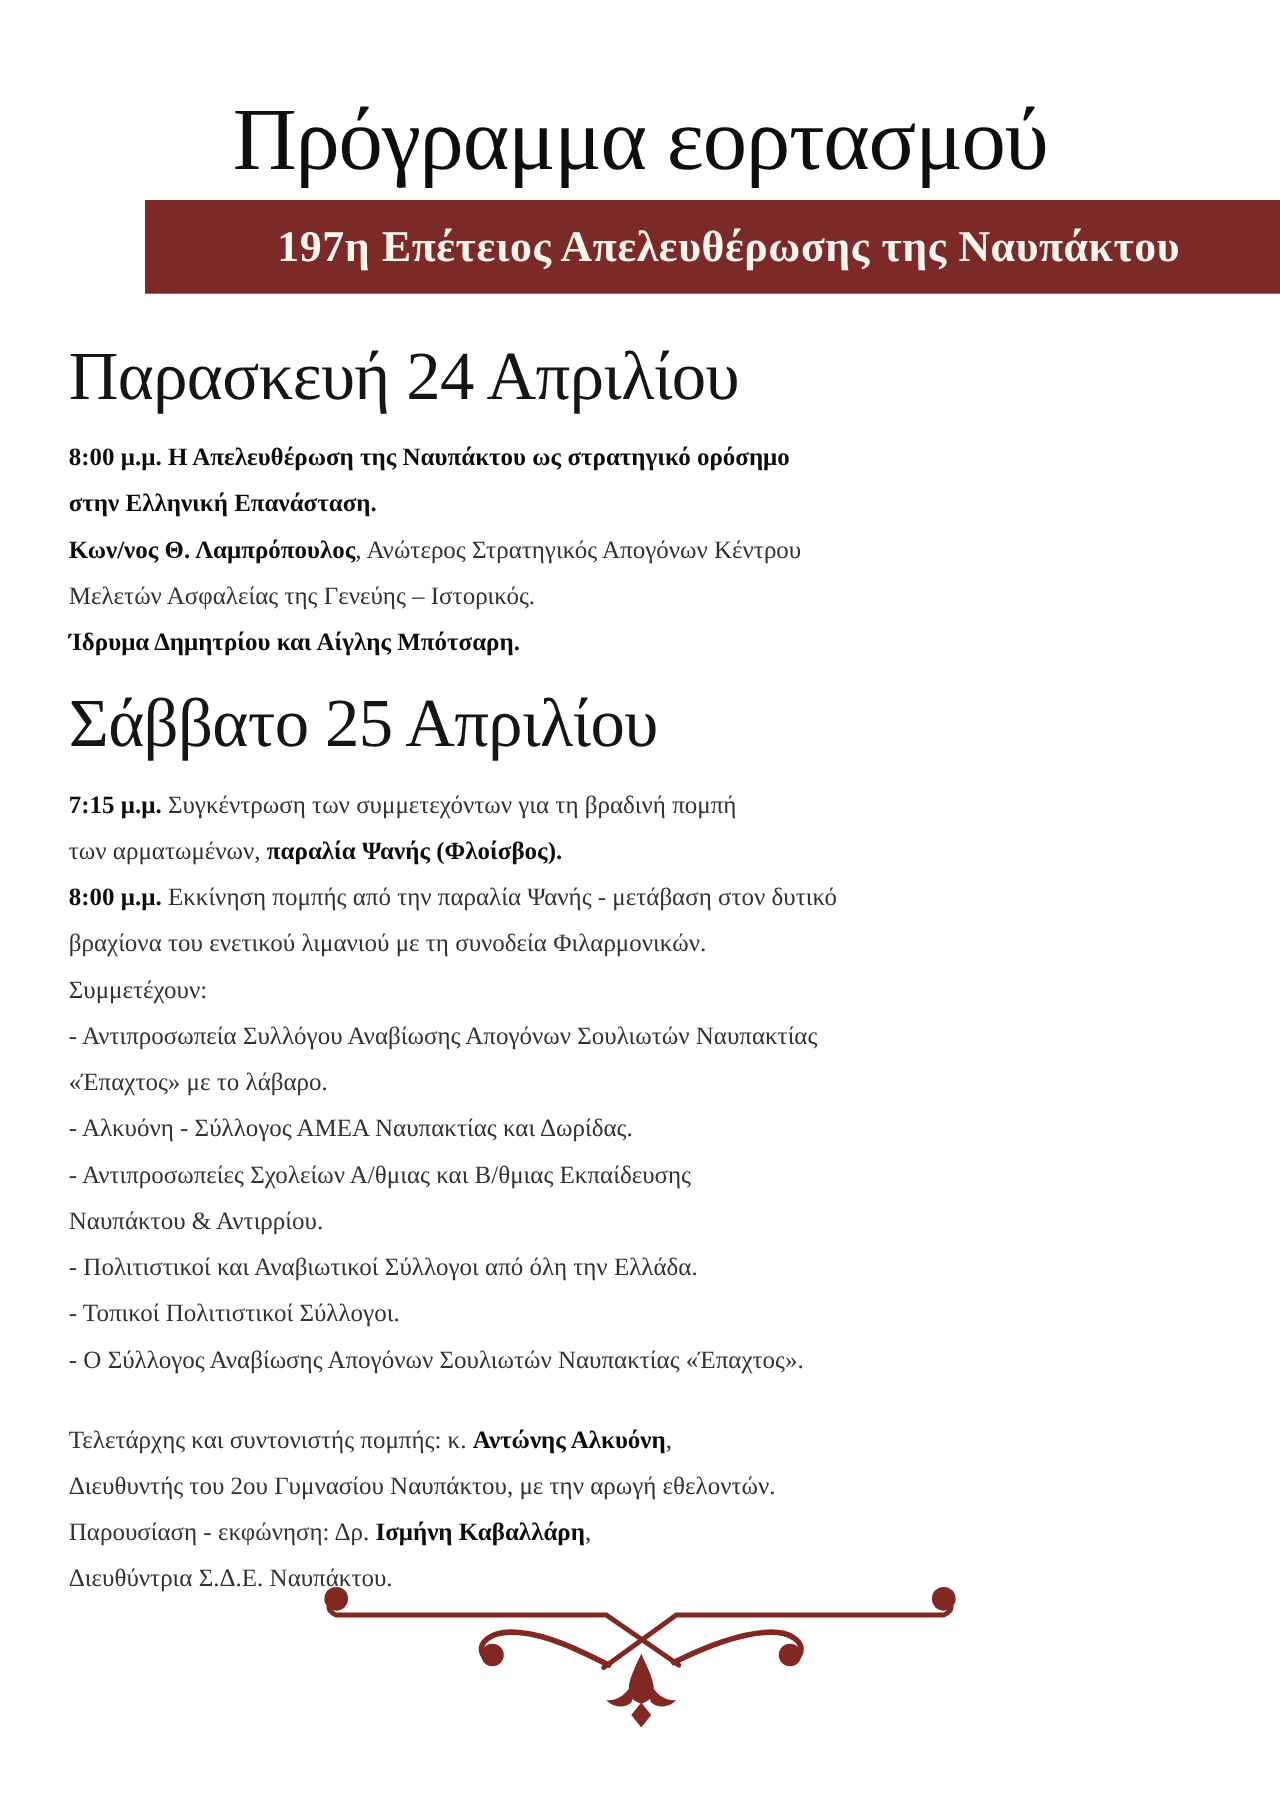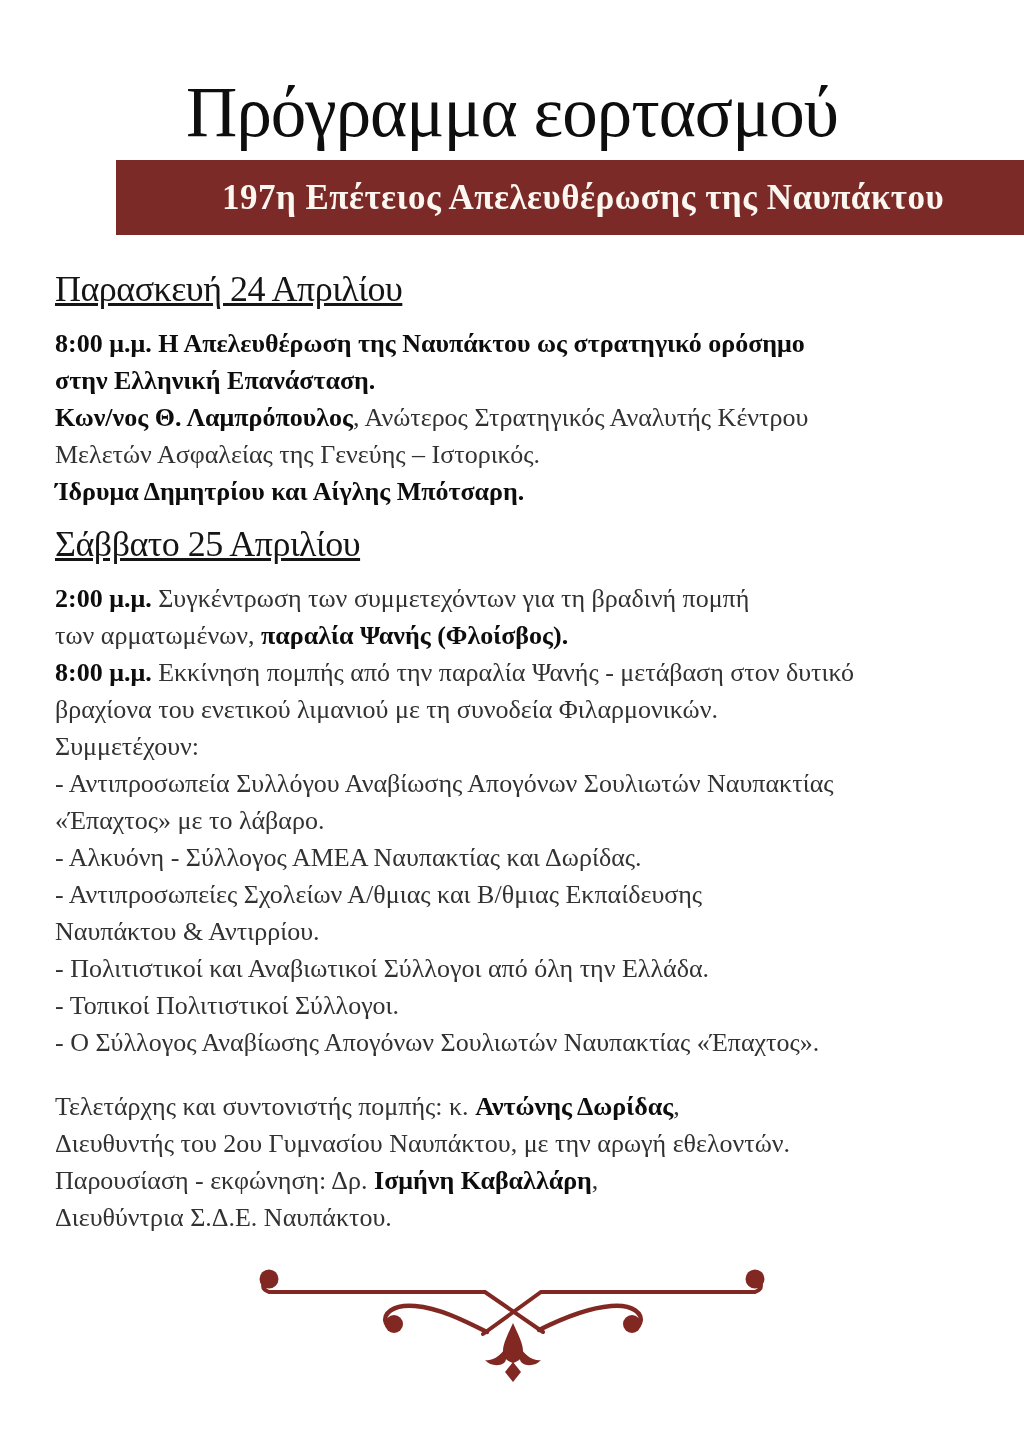--- a/index.html
+++ b/index.html
@@ -43,31 +43,30 @@
     letter-spacing:.5px;
     white-space:nowrap;
   }
   .doc-body{
     position:absolute;
     top:268px;left:55px;width:872px;
   }
   .section + .section{margin-top:13px;}
   .section-heading{
     margin:0 0 14px 0;
-    font-size:36px;
+    font-size:55px;
     line-height:1.2;
     font-weight:400;
     color:#151515;
     letter-spacing:-.5px;
-    text-decoration:underline;
   }
   .para{margin:0;}
   .para + .para{margin-top:27px;}
   .line{
-    font-size:26px;
+    font-size:20px;
     line-height:37px;
     white-space:nowrap;
   }
   .line .b{
     font-weight:700;
     color:var(--strong-text);
   }
   .flourish-wrap{
     position:absolute;
     top:1267px;left:247px;
@@ -83,44 +82,44 @@
 <div class="banner">
   <span class="banner-text">197η Επέτειος Απελευθέρωσης της Ναυπάκτου</span>
 </div>
 
 <div class="doc-body">
     <section class="section">
       <h2 class="section-heading">Παρασκευή 24 Απριλίου</h2>
       <div class="para">
         <div class="line"><span class="b">8:00 μ.μ. Η Απελευθέρωση της Ναυπάκτου ως στρατηγικό ορόσημο</span></div>
         <div class="line"><span class="b">στην Ελληνική Επανάσταση.</span></div>
-        <div class="line"><span class="b">Κων/νος Θ. Λαμπρόπουλος</span><span>, Ανώτερος Στρατηγικός Αναλυτής Κέντρου</span></div>
+        <div class="line"><span class="b">Κων/νος Θ. Λαμπρόπουλος</span><span>, Ανώτερος Στρατηγικός Απογόνων Κέντρου</span></div>
         <div class="line"><span>Μελετών Ασφαλείας της Γενεύης – Ιστορικός.</span></div>
         <div class="line"><span class="b">Ίδρυμα Δημητρίου και Αίγλης Μπότσαρη.</span></div>
       </div>
     </section>
     <section class="section">
       <h2 class="section-heading">Σάββατο 25 Απριλίου</h2>
       <div class="para">
-        <div class="line"><span class="b">2:00 μ.μ.</span><span> Συγκέντρωση των συμμετεχόντων για τη βραδινή πομπή</span></div>
+        <div class="line"><span class="b">7:15 μ.μ.</span><span> Συγκέντρωση των συμμετεχόντων για τη βραδινή πομπή</span></div>
         <div class="line"><span>των αρματωμένων, </span><span class="b">παραλία Ψανής (Φλοίσβος).</span></div>
         <div class="line"><span class="b">8:00 μ.μ.</span><span> Εκκίνηση πομπής από την παραλία Ψανής  - μετάβαση στον δυτικό</span></div>
         <div class="line"><span>βραχίονα του ενετικού λιμανιού με τη συνοδεία Φιλαρμονικών.</span></div>
         <div class="line"><span>Συμμετέχουν:</span></div>
         <div class="line"><span>- Αντιπροσωπεία Συλλόγου Αναβίωσης Απογόνων Σουλιωτών Ναυπακτίας</span></div>
         <div class="line"><span>«Έπαχτος» με το λάβαρο.</span></div>
         <div class="line"><span>- Αλκυόνη - Σύλλογος ΑΜΕΑ Ναυπακτίας και Δωρίδας.</span></div>
         <div class="line"><span>- Αντιπροσωπείες Σχολείων Α/θμιας και Β/θμιας Εκπαίδευσης</span></div>
         <div class="line"><span>Ναυπάκτου &amp; Αντιρρίου.</span></div>
         <div class="line"><span>- Πολιτιστικοί και Αναβιωτικοί Σύλλογοι από όλη την Ελλάδα.</span></div>
         <div class="line"><span>- Τοπικοί Πολιτιστικοί Σύλλογοι.</span></div>
         <div class="line"><span>- Ο Σύλλογος Αναβίωσης Απογόνων Σουλιωτών Ναυπακτίας «Έπαχτος».</span></div>
       </div>
       <div class="para">
-        <div class="line"><span>Τελετάρχης και συντονιστής πομπής: κ. </span><span class="b">Αντώνης Δωρίδας</span><span>,</span></div>
+        <div class="line"><span>Τελετάρχης και συντονιστής πομπής: κ. </span><span class="b">Αντώνης Αλκυόνη</span><span>,</span></div>
         <div class="line"><span>Διευθυντής του 2ου Γυμνασίου Ναυπάκτου, με την αρωγή εθελοντών.</span></div>
         <div class="line"><span>Παρουσίαση - εκφώνηση: Δρ. </span><span class="b">Ισμήνη Καβαλλάρη</span><span>,</span></div>
         <div class="line"><span>Διευθύντρια Σ.Δ.Ε. Ναυπάκτου.</span></div>
       </div>
     </section>
   </div>
 
 <div class="flourish-wrap">
   <svg viewBox="0 0 530 120" xmlns="http://www.w3.org/2000/svg">
     <g stroke="var(--flourish)" fill="none" stroke-linecap="round">

